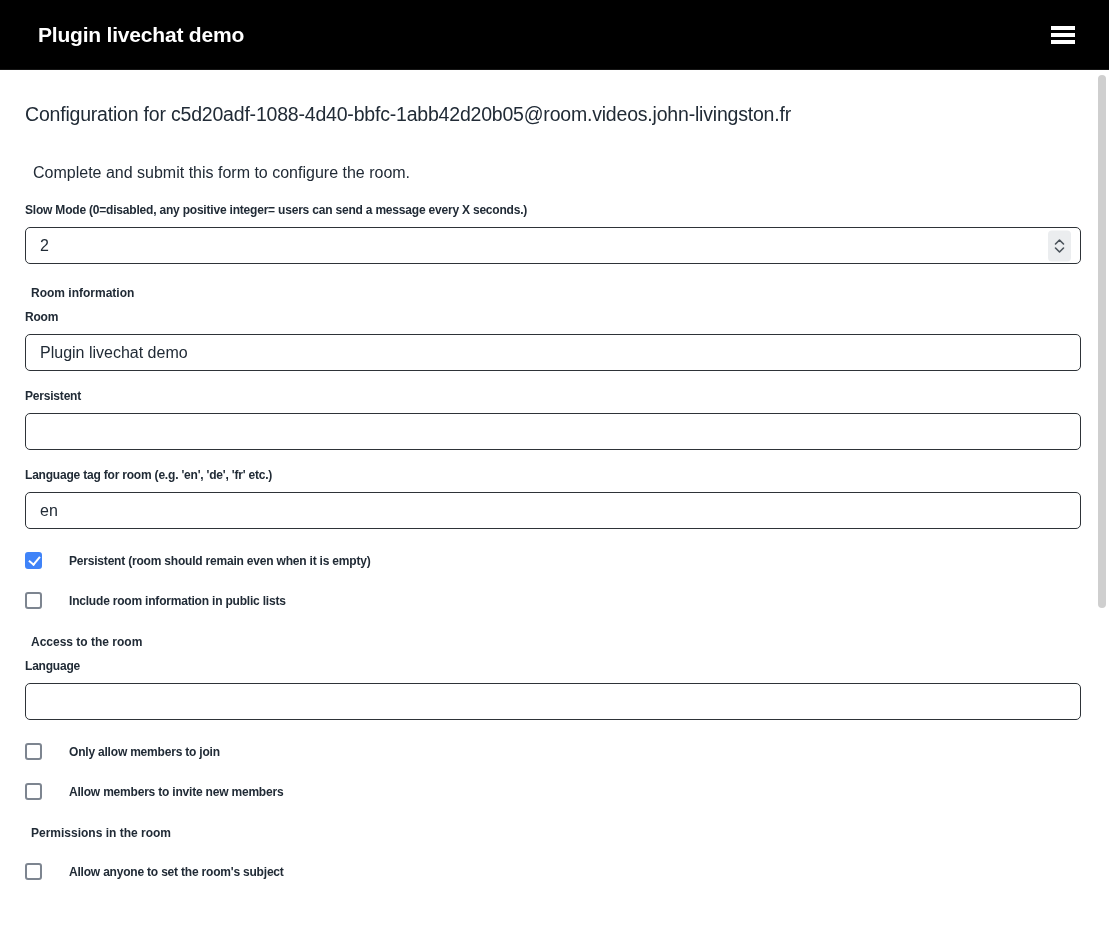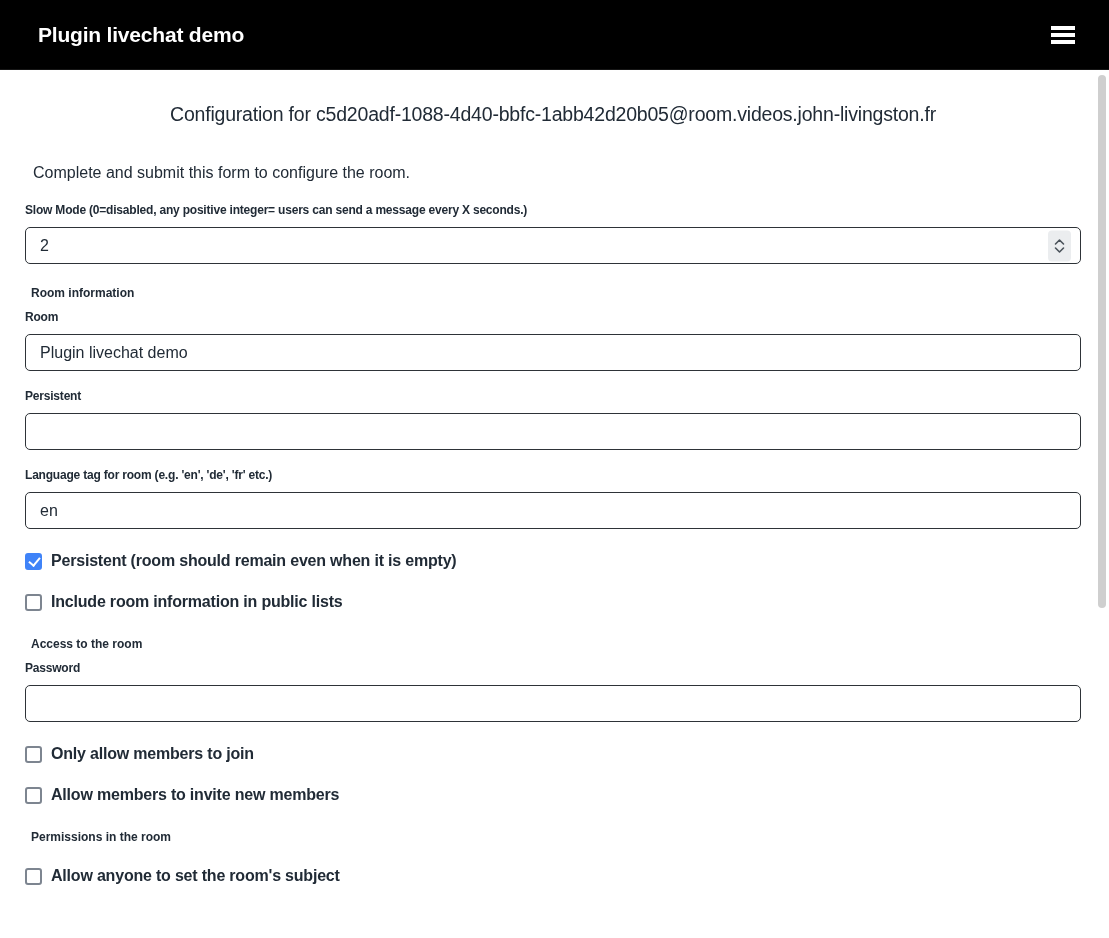--- a/index.html
+++ b/index.html
@@ -30,21 +30,21 @@
     cursor: pointer;
     margin-right: 2px;
   }
   .hamburger span { display: block; width: 100%; height: 4px; background: #ffffff; }
   
   .main {
     position: relative;
     padding: 33px 28px 0 25px;
   }
   .page-heading {
-    text-align: center;
+    text-align: left;
     font-size: 19.5px;
     font-weight: 400;
     color: #212b36;
     letter-spacing: -0.2px;
     margin-bottom: 38px;
   }
   .instructions {
     font-size: 16px;
     padding-left: 8px;
     margin-bottom: 21px;
@@ -119,24 +119,24 @@
   input[type="checkbox"]:checked::after {
     content: "";
     position: absolute;
     left: 4px; top: 0px;
     width: 5px; height: 9px;
     border: solid #ffffff;
     border-width: 0 2.5px 2.5px 0;
     transform: rotate(40deg);
   }
   .checkbox-label {
-    font-size: 16px;
-    font-weight: 700;
-    letter-spacing: -0.2px;
-    margin-left: 9px;
+    font-size: 12px;
+    font-weight: 700;
+    letter-spacing: -0.2px;
+    margin-left: 27px;
     color: #212b36;
     cursor: default;
   }
   
   .scrollbar-thumb {
     position: fixed;
     top: 75px;
     right: 3px;
     width: 8px;
     height: 533px;
@@ -190,21 +190,21 @@
     <span class="checkbox-label">Persistent (room should remain even when it is empty)</span>
   </div>
 
   <div class="checkbox-row">
     <input type="checkbox" style="">
     <span class="checkbox-label">Include room information in public lists</span>
   </div>
 
   <div class="section-head">Access to the room</div>
 
-  <label class="form-label">Password</label>
+  <label class="form-label">Language</label>
   <input class="text-input" type="text" value="" style="">
 
   <div class="checkbox-row">
     <input type="checkbox" style="">
     <span class="checkbox-label">Only allow members to join</span>
   </div>
 
   <div class="checkbox-row">
     <input type="checkbox" style="">
     <span class="checkbox-label">Allow members to invite new members</span>

